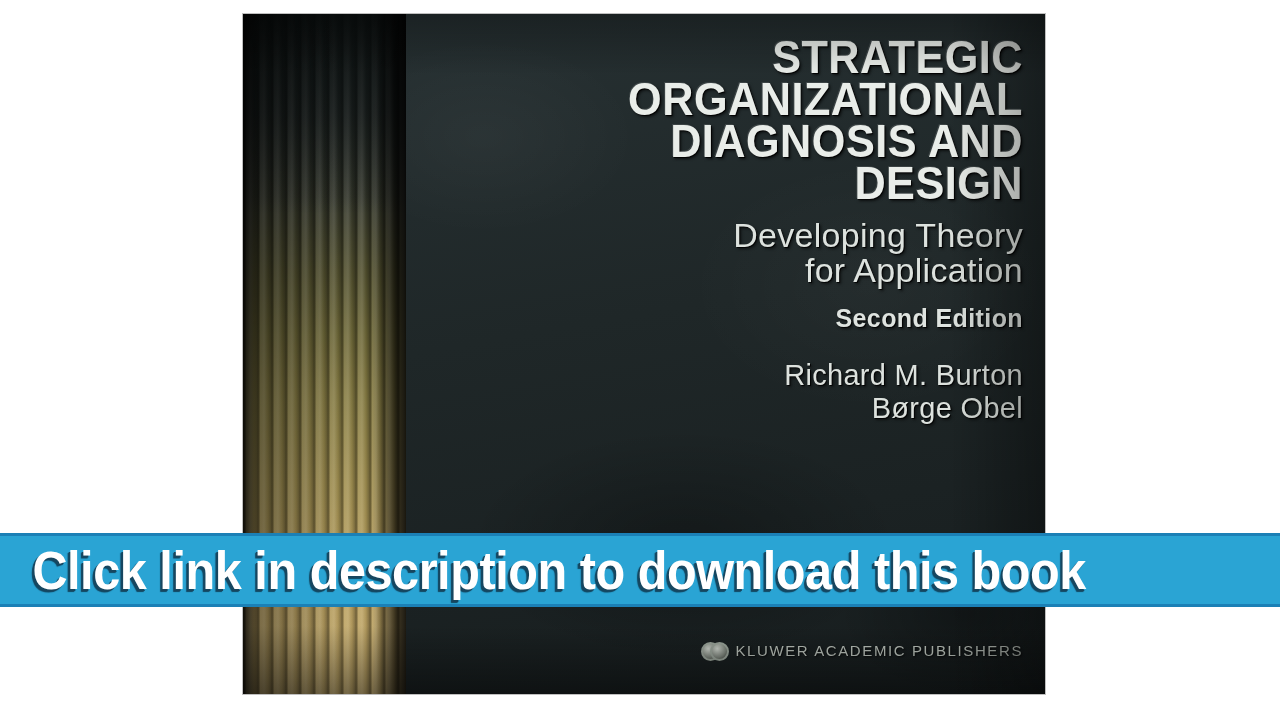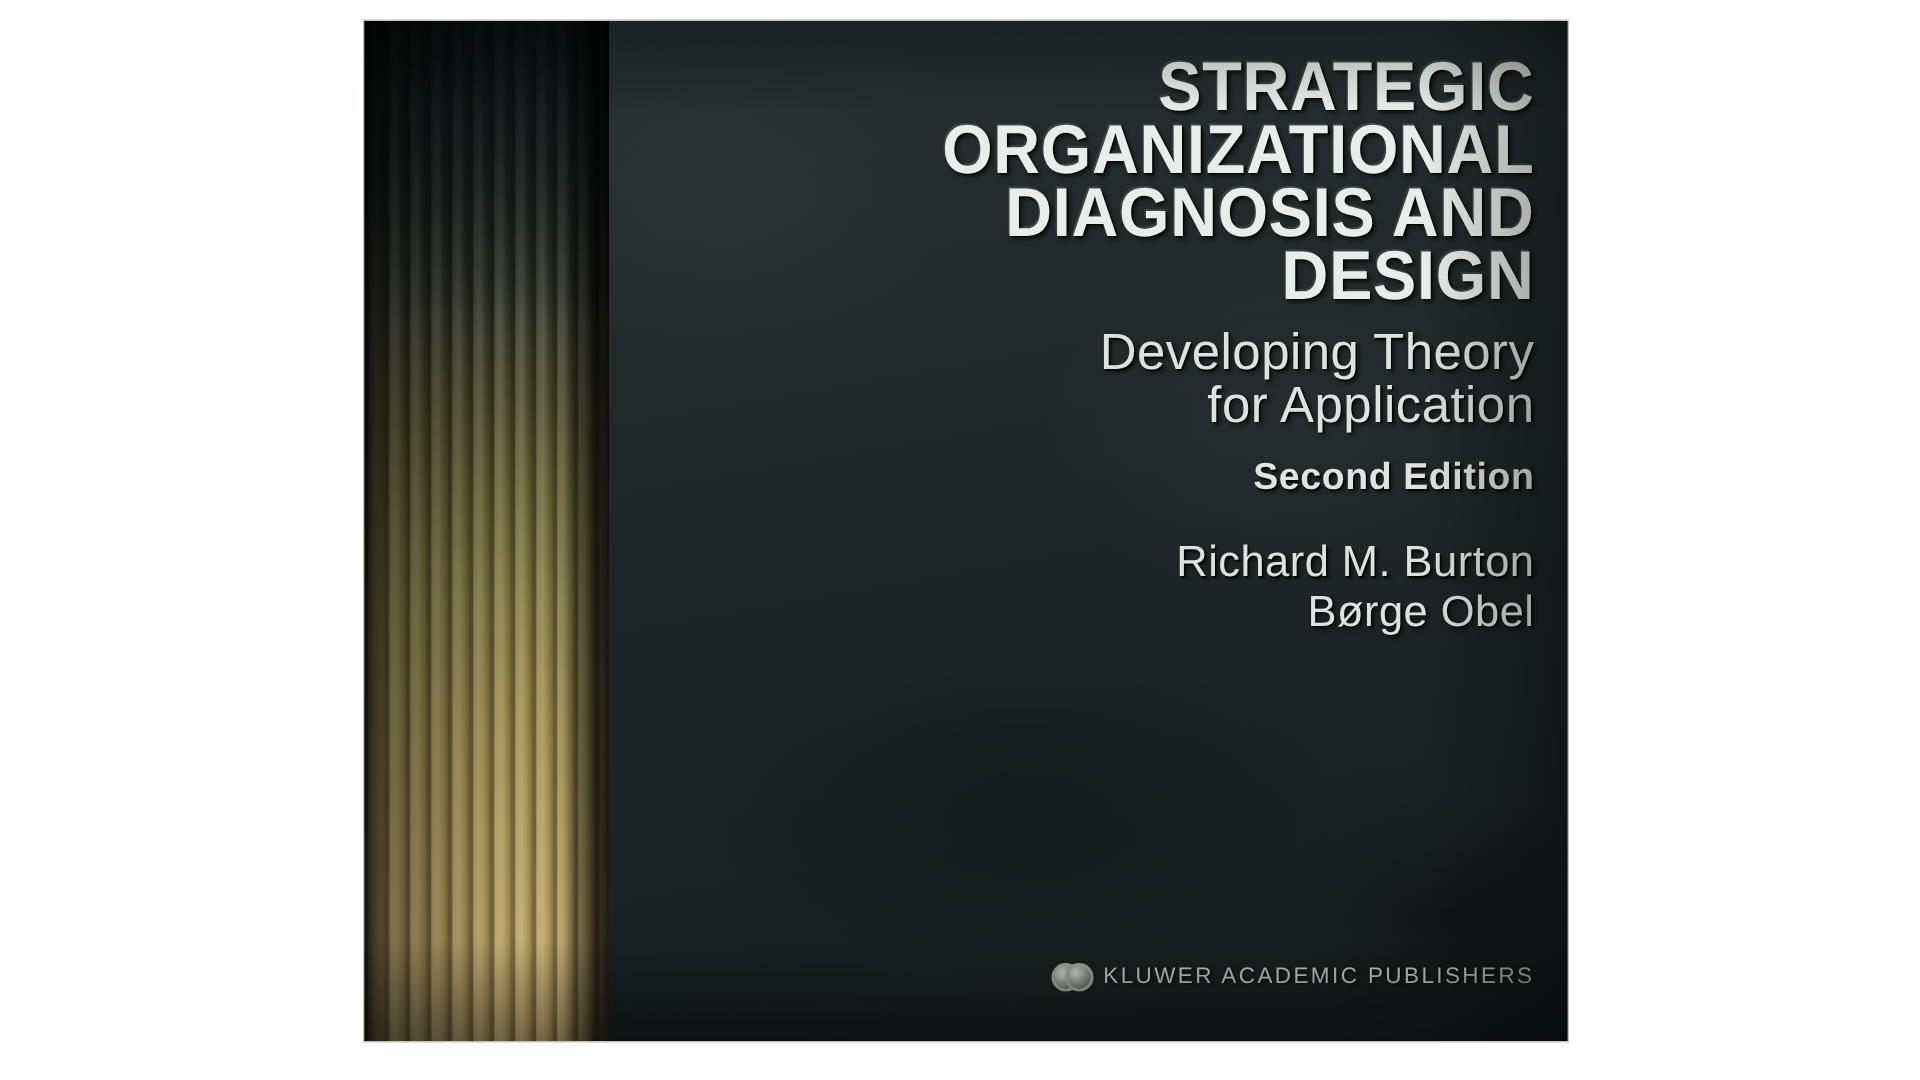--- a/index.html
+++ b/index.html
@@ -298,14 +298,17 @@
       <span class="publisher-logo">
         <span class="dot d1"></span>
         <span class="dot d2"></span>
       </span>
       <span class="publisher-name">KLUWER ACADEMIC PUBLISHERS</span>
     </div>
 
     <div class="cover-vignette"></div>
   </div>
 
+  <div class="promo-banner">
+    <div class="promo-text">Click link in description to download this book</div>
+  </div>
 
 </div>
 
 </body></html>

